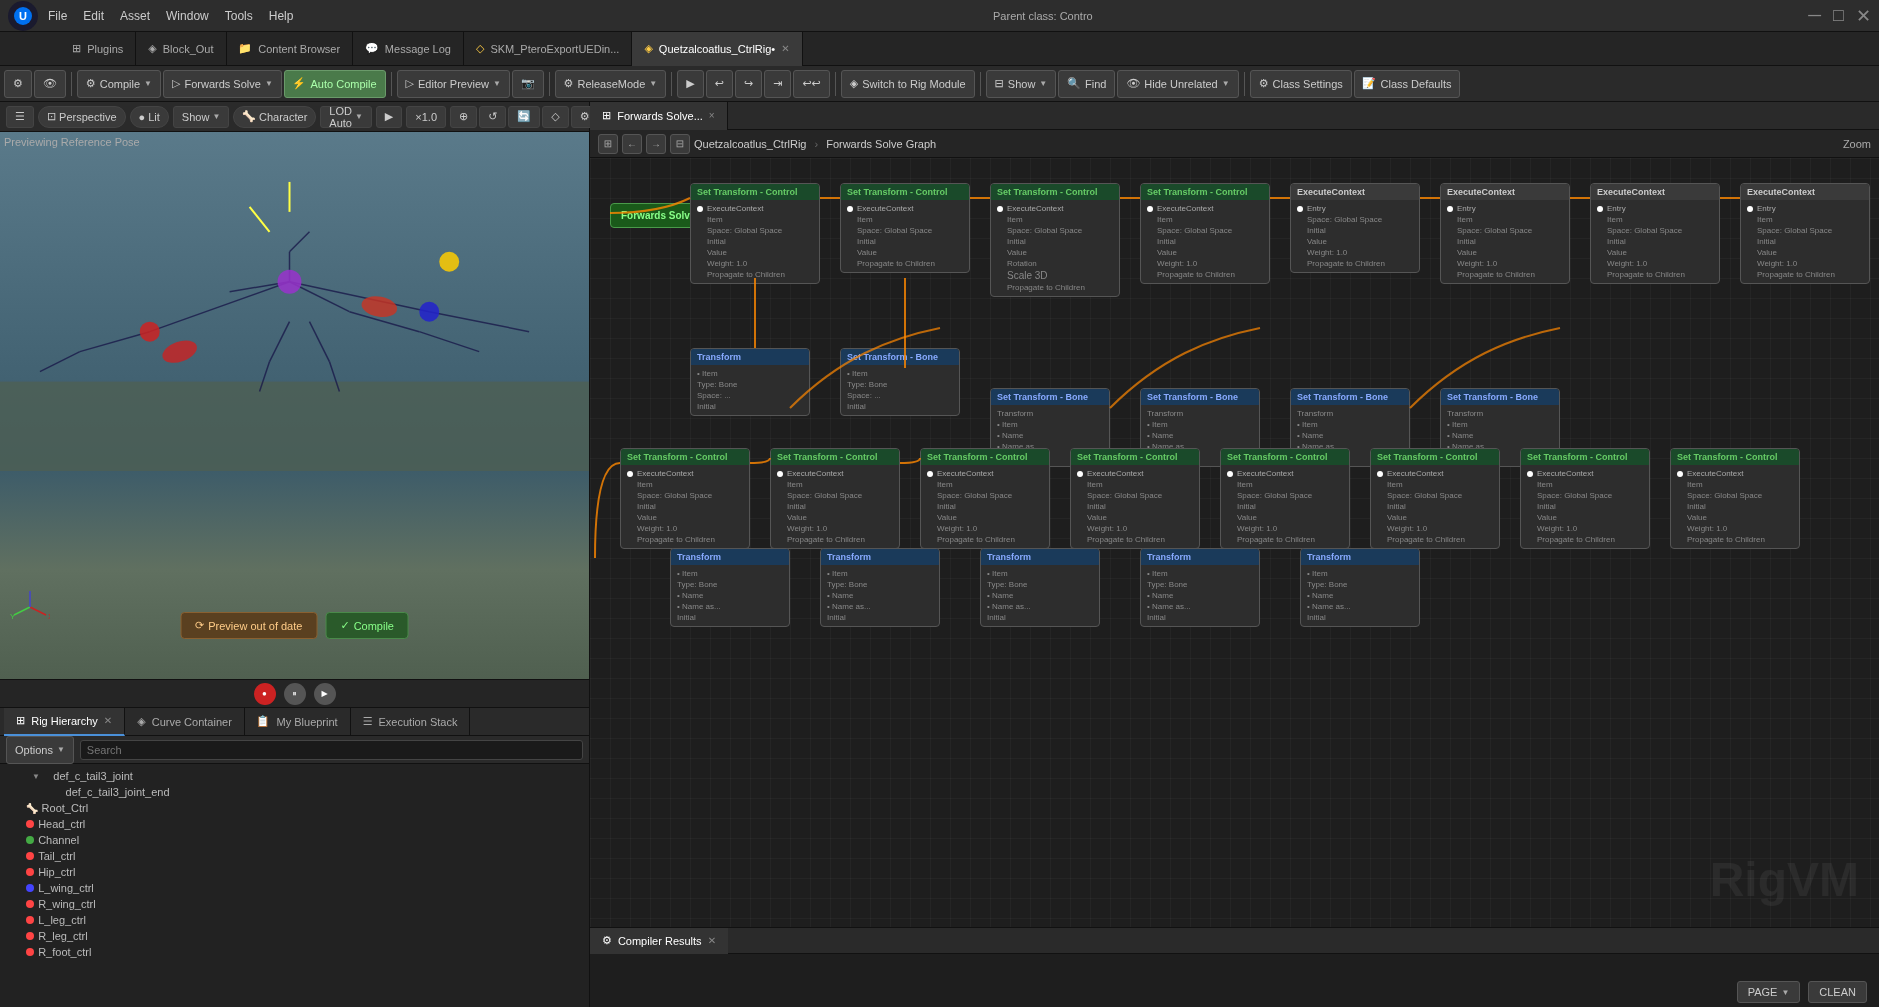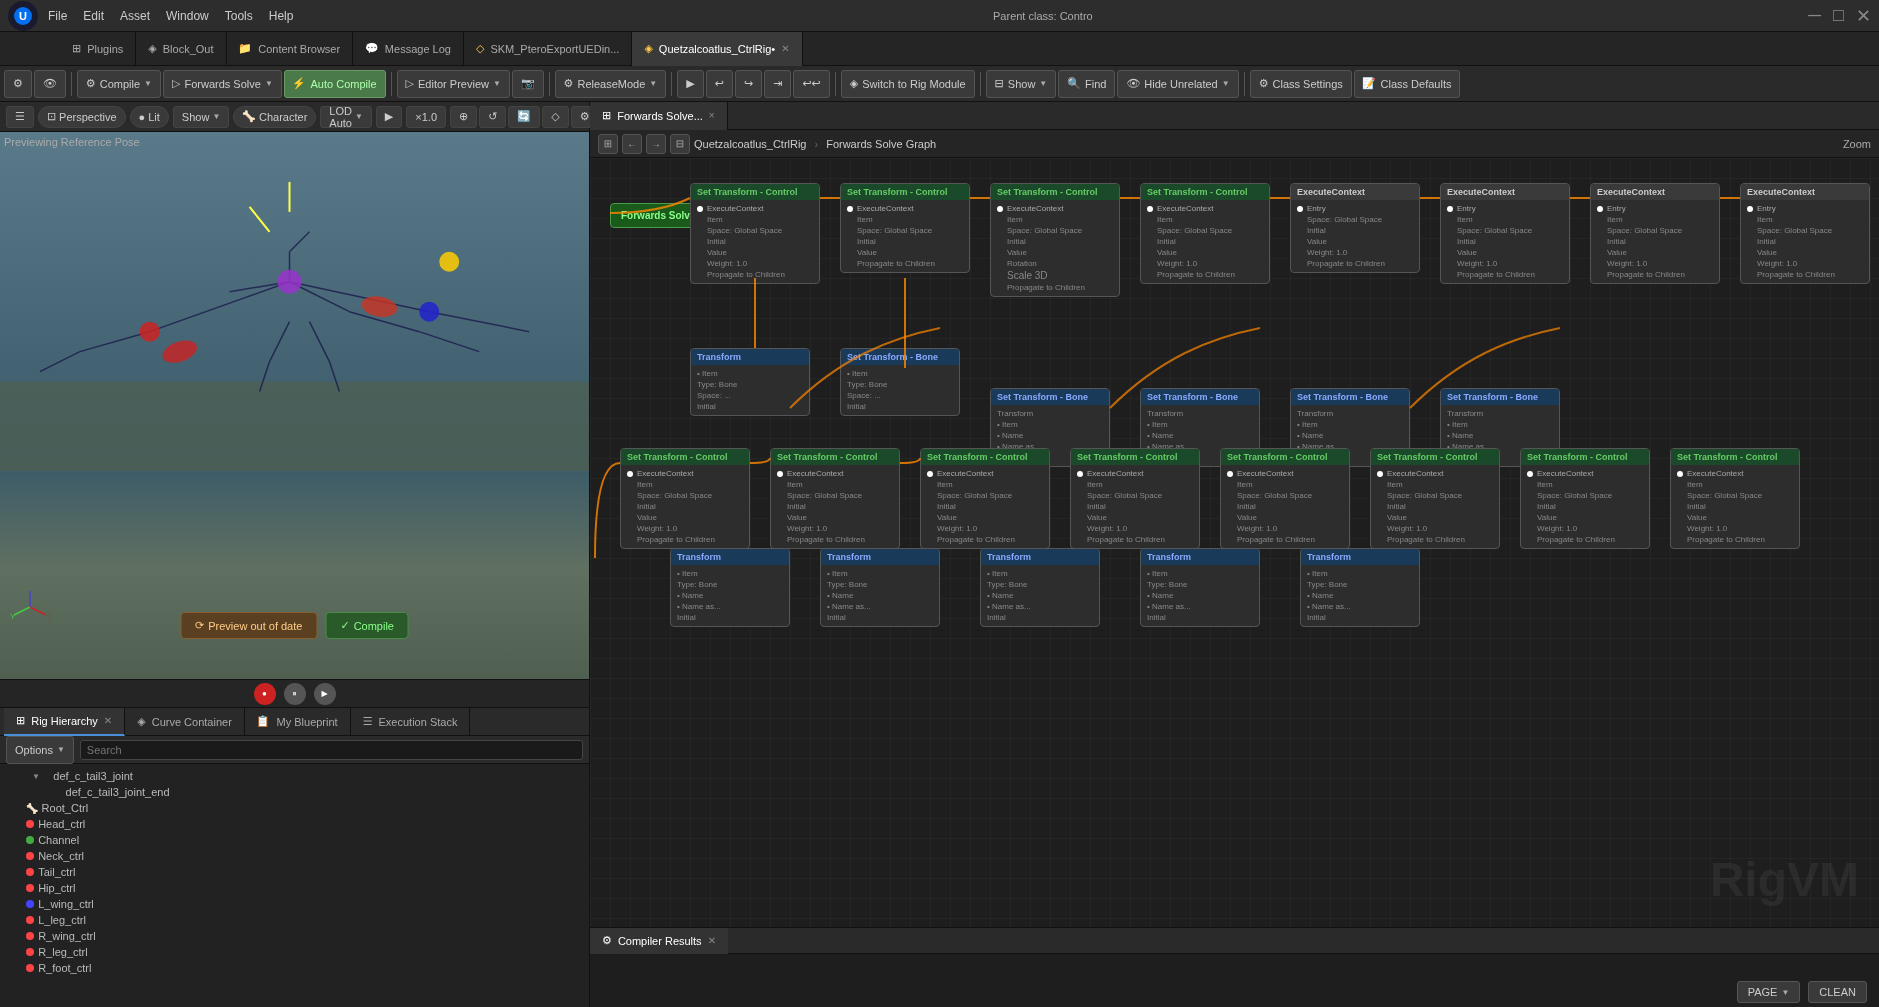--- a/index.html
+++ b/index.html
@@ -833,51 +833,45 @@
           <div class="hierarchy-item">
             <span class="indent" style="width:14px;display:inline-block;"></span>
             <span class="tree-arrow" style="opacity:0">▶</span>
             <span class="ctrl-dot" style="background:#44aa44"></span>
             <span>Channel</span>
           </div>
           <div class="hierarchy-item">
             <span class="indent" style="width:14px;display:inline-block;"></span>
             <span class="tree-arrow" style="opacity:0">▶</span>
             <span class="ctrl-dot" style="background:#ff4444"></span>
-            <span>Neck_ctrl</span>
-          </div>
-          <div class="hierarchy-item">
-            <span class="indent" style="width:14px;display:inline-block;"></span>
-            <span class="tree-arrow" style="opacity:0">▶</span>
-            <span class="ctrl-dot" style="background:#ff4444"></span>
             <span>Tail_ctrl</span>
           </div>
           <div class="hierarchy-item">
             <span class="indent" style="width:14px;display:inline-block;"></span>
             <span class="tree-arrow" style="opacity:0">▶</span>
             <span class="ctrl-dot" style="background:#ff4444"></span>
             <span>Hip_ctrl</span>
           </div>
           <div class="hierarchy-item">
             <span class="indent" style="width:14px;display:inline-block;"></span>
             <span class="tree-arrow" style="opacity:0">▶</span>
             <span class="ctrl-dot" style="background:#4444ff"></span>
             <span>L_wing_ctrl</span>
           </div>
           <div class="hierarchy-item">
             <span class="indent" style="width:14px;display:inline-block;"></span>
             <span class="tree-arrow" style="opacity:0">▶</span>
             <span class="ctrl-dot" style="background:#ff4444"></span>
-            <span>L_leg_ctrl</span>
+            <span>R_wing_ctrl</span>
           </div>
           <div class="hierarchy-item">
             <span class="indent" style="width:14px;display:inline-block;"></span>
             <span class="tree-arrow" style="opacity:0">▶</span>
             <span class="ctrl-dot" style="background:#ff4444"></span>
-            <span>R_wing_ctrl</span>
+            <span>L_leg_ctrl</span>
           </div>
           <div class="hierarchy-item">
             <span class="indent" style="width:14px;display:inline-block;"></span>
             <span class="tree-arrow" style="opacity:0">▶</span>
             <span class="ctrl-dot" style="background:#ff4444"></span>
             <span>R_leg_ctrl</span>
           </div>
           <div class="hierarchy-item">
             <span class="indent" style="width:14px;display:inline-block;"></span>
             <span class="tree-arrow" style="opacity:0">▶</span>

